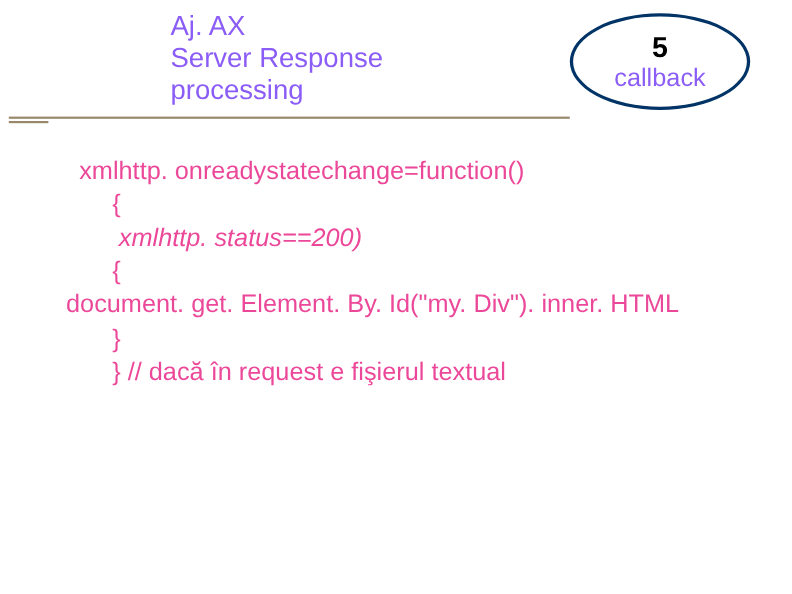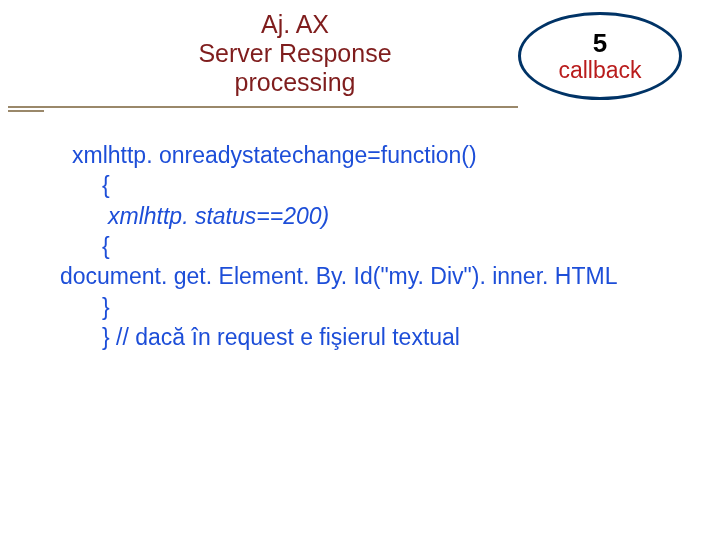--- a/index.html
+++ b/index.html
@@ -14,24 +14,24 @@
   .slide {
     position: relative;
     width: 720px;
     height: 540px;
   }
   .title-block {
     position: absolute;
     left: 155px;
     top: 10px;
     width: 280px;
-    text-align: center;
+    text-align: left;
     font-size: 25px;
     line-height: 1.15;
-    color: #7f1d1d;
+    color: #8b5cf6;
   }
   .badge {
     position: absolute;
     left: 518px;
     top: 12px;
     width: 158px;
     height: 82px;
     border: 3px solid #003366;
     border-radius: 50% / 50%;
     background: #fff;
@@ -41,21 +41,21 @@
     justify-content: center;
     line-height: 1.05;
   }
   .badge-num {
     font-size: 26px;
     font-weight: bold;
     color: #000;
   }
   .badge-label {
     font-size: 23px;
-    color: #b91c1c;
+    color: #8b5cf6;
   }
   .rule-long {
     position: absolute;
     left: 8px;
     top: 106px;
     width: 510px;
     height: 0;
     border-top: 2px solid #9a886a;
   }
   .rule-short {
@@ -66,21 +66,21 @@
     height: 0;
     border-top: 2px solid #9a886a;
   }
   .code-area {
     position: absolute;
     left: 72px;
     top: 140px;
     width: 630px;
     font-size: 23px;
     line-height: 1.32;
-    color: #1d4ed8;
+    color: #ec4899;
     font-family: Verdana, Arial, sans-serif;
   }
   .ind1 { padding-left: 30px; display: block; }
   .ind2 { padding-left: 36px; display: block; font-style: italic; }
   .bold { font-weight: bold; }
   .neg { margin-left: -12px; display: block; }
 </style>
 </head>
 <body>
 

